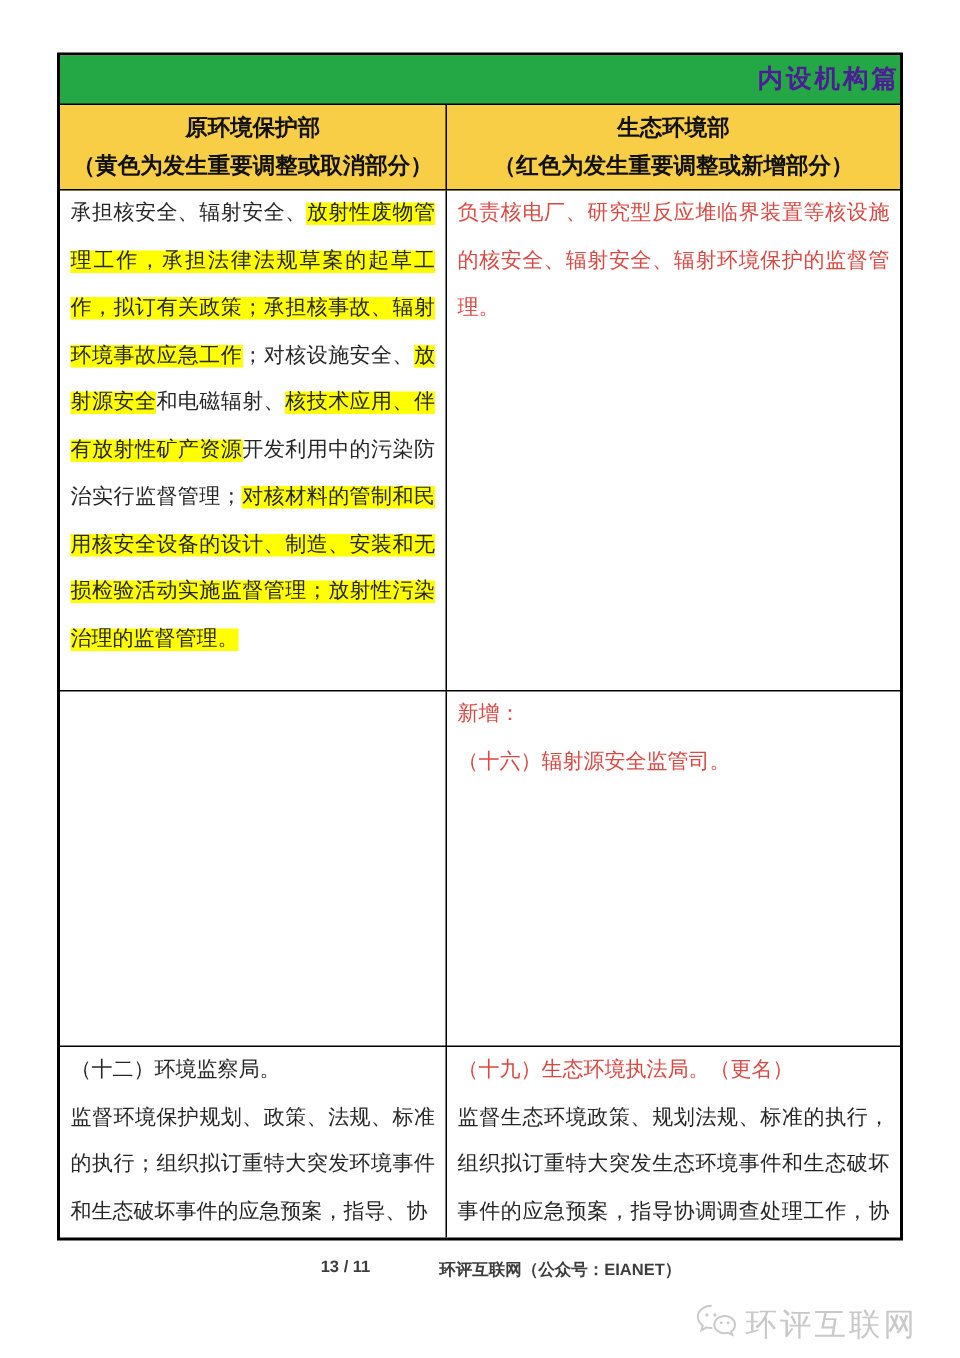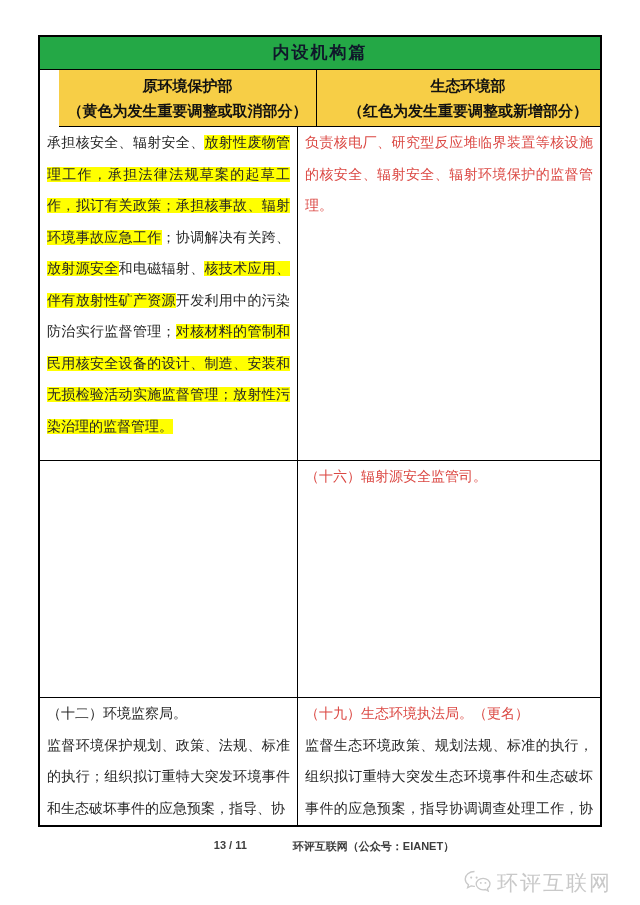--- a/index.html
+++ b/index.html
@@ -8,26 +8,26 @@
     position:relative; width:640px; height:905px; background:#ffffff;
     font-family:"Liberation Serif","DejaVu Serif",serif; color:var(--body,#262626);
     overflow:hidden; margin:0 auto;
   }
   .table {
     position:absolute; left:38px; top:35px; width:564px; height:792px;
     border:2px solid var(--border,#000);
   }
   .t-title {
     height:33px; background:var(--green,#24A846); border-bottom:1px solid var(--border,#000);
-    color:#0f172a; font-family:"Liberation Sans","DejaVu Sans",sans-serif;
-    font-weight:bold; font-size:17px; text-align:center; line-height:31px; letter-spacing:2px;
+    color:#4c1d95; font-family:"Liberation Sans","DejaVu Sans",sans-serif;
+    font-weight:bold; font-size:17px; text-align:right; line-height:31px; letter-spacing:2px;
   }
   .col-headers {
     display:grid; grid-template-columns:258px 302px; height:57px;
-    background:var(--yellow,#F7CE46); border-bottom:1px solid var(--border,#000);margin-left:19px;
+    background:var(--yellow,#F7CE46); border-bottom:1px solid var(--border,#000);
   }
   .col-header {
     text-align:center; padding-top:3px; line-height:25px;
     font-family:"Liberation Sans","DejaVu Sans",sans-serif; font-weight:bold;
     font-size:15px; color:#111111;
   }
   .col-header.first { border-right:1px solid var(--border,#000); }
   .trow { display:grid; grid-template-columns:258px 302px; }
   .trow.r1 { height:334px; }
   .trow.r2 { height:237px; }
@@ -67,30 +67,31 @@
         <div>（黄色为发生重要调整或取消部分）</div>
       </div>
       <div class="col-header">
         <div>生态环境部</div>
         <div>（红色为发生重要调整或新增部分）</div>
       </div>
     </div>
 
     <div class="trow r1">
       <div class="cell first">
-          <div class="para"><span>承担核安全、辐射安全、</span><span class="s-hl">放射性废物管理工作，承担法律法规草案的起草工作，拟订有关政策；承担核事故、辐射环境事故应急工作</span><span>；协调解决有关跨、</span><span class="s-hl">放射源安全</span><span>和电磁辐射、</span><span class="s-hl">核技术应用、伴有放射性矿产资源</span><span>开发利用中的污染防治实行监督管理；</span><span class="s-hl">对核材料的管制和民用核安全设备的设计、制造、安装和无损检验活动实施监督管理；放射性污染治理的监督管理。</span></div>
+          <div class="para"><span>承担核安全、辐射安全、</span><span class="s-hl">放射性废物管理工作，承担法律法规草案的起草工作，拟订有关政策；承担核事故、辐射环境事故应急工作</span><span>；对核设施安全、</span><span class="s-hl">放射源安全</span><span>和电磁辐射、</span><span class="s-hl">核技术应用、伴有放射性矿产资源</span><span>开发利用中的污染防治实行监督管理；</span><span class="s-hl">对核材料的管制和民用核安全设备的设计、制造、安装和无损检验活动实施监督管理；放射性污染治理的监督管理。</span></div>
         </div>
       <div class="cell">
           <div class="para"><span class="s-red">负责核电厂、研究型反应堆临界装置等核设施的核安全、辐射安全、辐射环境保护的监督管理。</span></div>
         </div>
     </div>
 
     <div class="trow r2">
       <div class="cell first"></div>
       <div class="cell">
+          <div class="para"><span class="s-red">新增：</span></div>
           <div class="para"><span class="s-red">（十六）辐射源安全监管司。</span></div>
         </div>
     </div>
 
     <div class="trow r3">
       <div class="cell first">
           <div class="para"><span>（十二）环境监察局。</span></div>
           <div class="para"><span>监督环境保护规划、政策、法规、标准的执行；组织拟订重特大突发环境事件和生态破坏事件的应急预案，指导、协</span></div>
         </div>
       <div class="cell">

